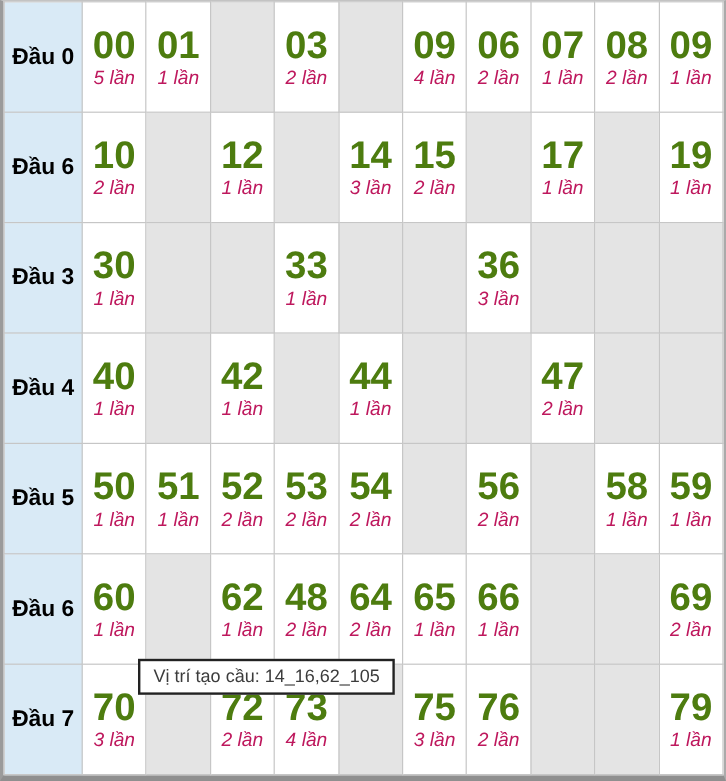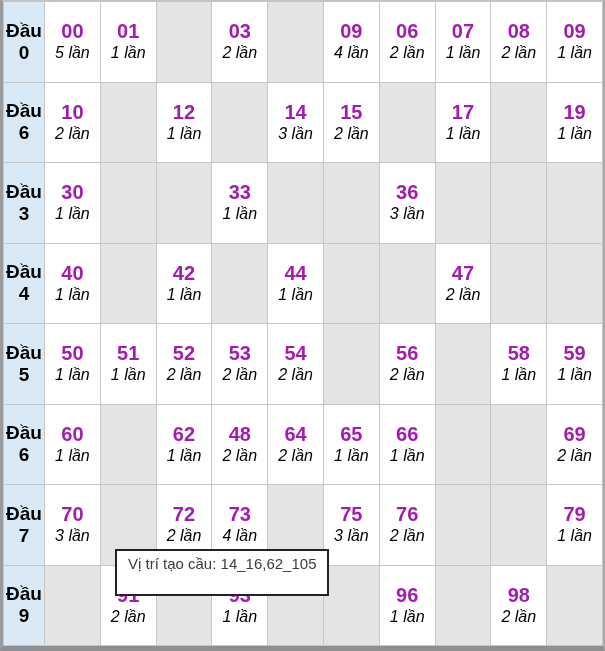--- a/index.html
+++ b/index.html
@@ -29,55 +29,55 @@
   }
   table.dau-table td {
     border: 1px solid #c6c6c6;
     padding: 0;
     text-align: center;
     vertical-align: middle;
     height: 64px;
     box-sizing: border-box;
   }
   td.label-cell {
-    width: 41px;
+    width: 65px;
     background: #d9eaf6;
     font-weight: bold;
     font-size: 19px;
     color: #000000;
   }
   td.empty-cell {
     background: #e4e4e4;
   }
   td.num-cell {
     background: #ffffff;
     cursor: pointer;
   }
   td.num-cell.highlight {
     background: #ffff00;
   }
   .num {
     font-weight: bold;
-    font-size: 20px;
+    font-size: 32px;
     line-height: 1.15;
-    color: #a21caf;
+    color: #4d7c0f;
   }
   .count {
     font-style: italic;
     font-size: 16px;
     line-height: 1.25;
-    color: #000000;
+    color: #be185d;
   }
   .tooltip {
     position: absolute;
     left: 112px;
     top: 548px;
     background: #ffffff;
     border: 2px solid #222222;
-    padding: 4px 11px 22px 11px;
+    padding: 4px 11px 5px 11px;
     font-size: 15px;
     color: #3c3c3c;
     white-space: nowrap;
     z-index: 10;
   }
 </style>
 </head>
 <body>
 
 <div class="table-wrap">
@@ -293,41 +293,16 @@
             <div class="num">76</div>
             <div class="count">2 lần</div>
           </td>
           <td class="empty-cell"></td>
           <td class="empty-cell"></td>
           <td class="num-cell">
             <div class="num">79</div>
             <div class="count">1 lần</div>
           </td>
         </tr>
-        <tr>
-          <td class="label-cell">Đầu 9</td>
-          <td class="empty-cell"></td>
-          <td class="num-cell">
-            <div class="num">91</div>
-            <div class="count">2 lần</div>
-          </td>
-          <td class="empty-cell"></td>
-          <td class="num-cell">
-            <div class="num">93</div>
-            <div class="count">1 lần</div>
-          </td>
-          <td class="empty-cell"></td>
-          <td class="empty-cell"></td>
-          <td class="num-cell">
-            <div class="num">96</div>
-            <div class="count">1 lần</div>
-          </td>
-          <td class="empty-cell"></td>
-          <td class="num-cell">
-            <div class="num">98</div>
-            <div class="count">2 lần</div>
-          </td>
-          <td class="empty-cell"></td>
-        </tr>
       </tbody>
   </table>
   <div class="tooltip">Vị trí tạo cầu: 14_16,62_105</div>
 </div>
 
 </body></html>

